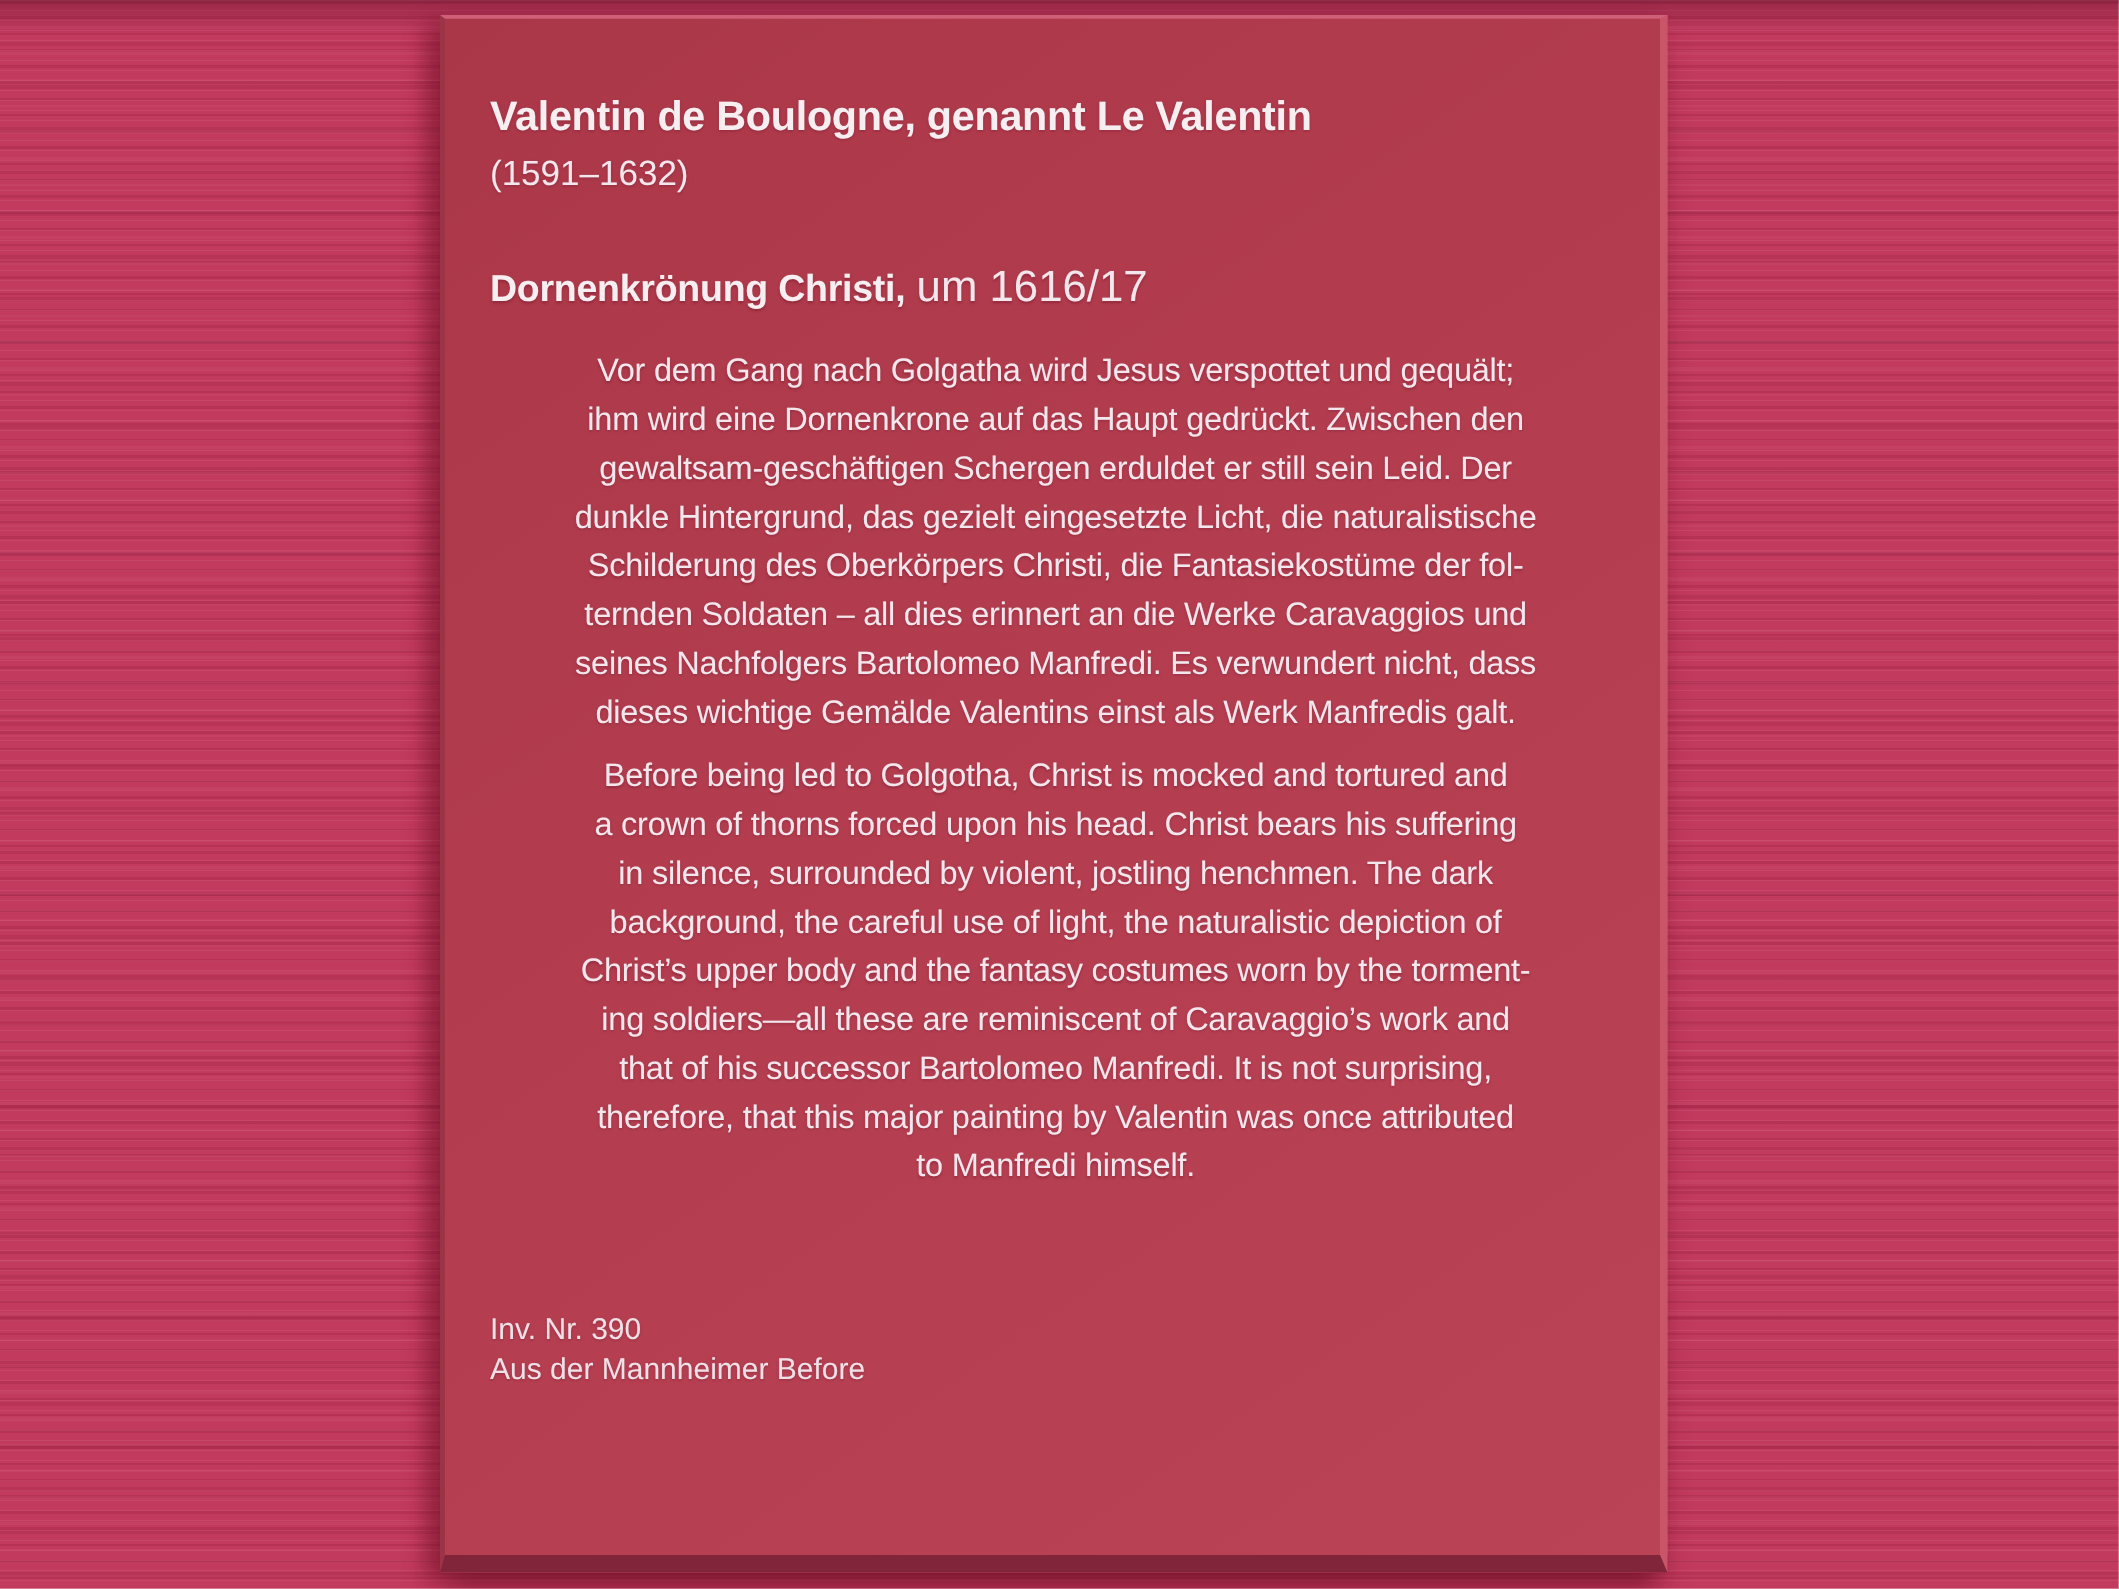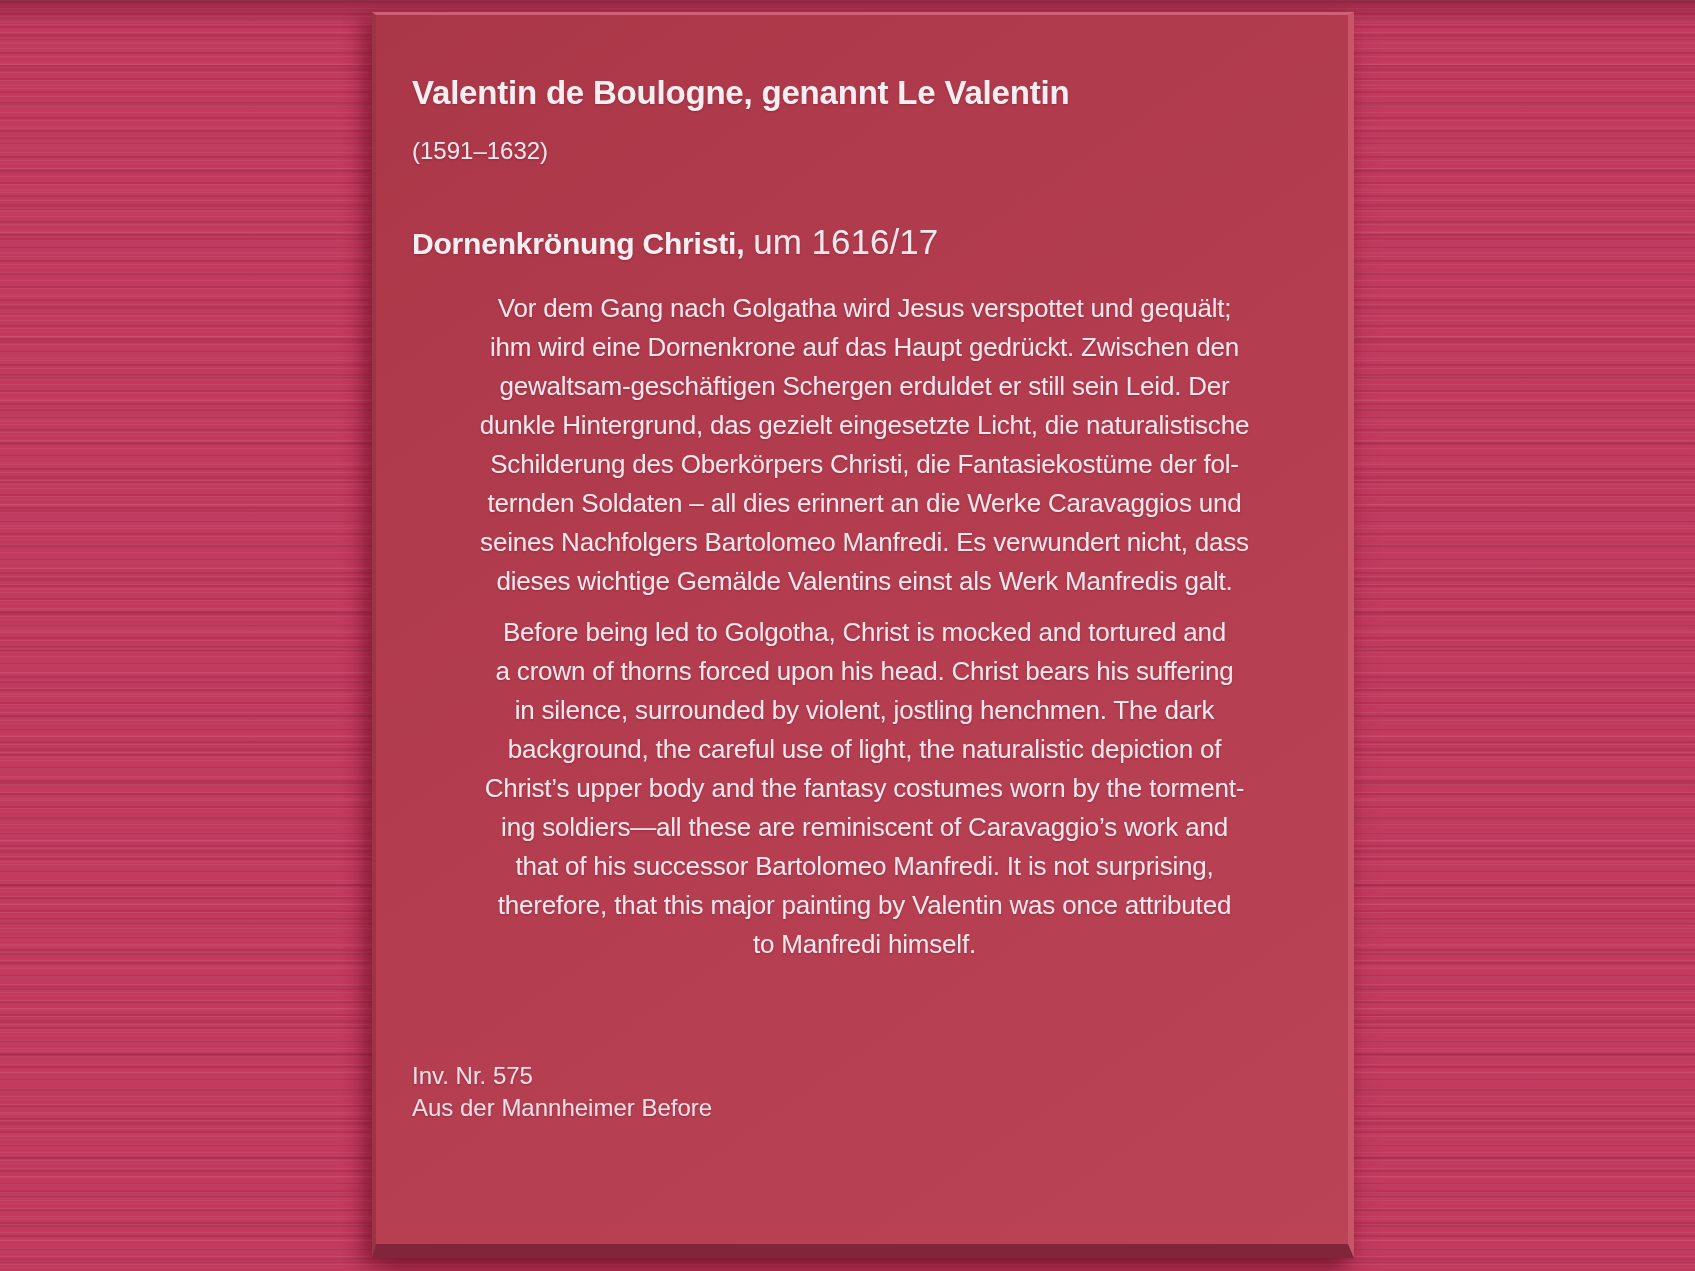--- a/index.html
+++ b/index.html
@@ -11,39 +11,39 @@
     background-color:#c23a5e;
     background-image:
       linear-gradient(180deg, rgba(60,0,18,0.30) 0px, rgba(60,0,18,0) 28px),
       repeating-linear-gradient(180deg, rgba(255,235,240,0.07) 0px, rgba(255,235,240,0.07) 1px, rgba(0,0,0,0) 1px, rgba(0,0,0,0) 8px),
       repeating-linear-gradient(180deg, rgba(255,200,215,0.05) 0px, rgba(255,200,215,0.05) 2px, rgba(0,0,0,0) 2px, rgba(0,0,0,0) 21px),
       repeating-linear-gradient(180deg, rgba(110,5,35,0.14) 0px, rgba(110,5,35,0.14) 2px, rgba(0,0,0,0) 2px, rgba(0,0,0,0) 13px),
       repeating-linear-gradient(180deg, rgba(90,0,28,0.10) 0px, rgba(90,0,28,0.10) 3px, rgba(0,0,0,0) 3px, rgba(0,0,0,0) 34px);
   }
 
   .plate {
-    position:absolute; left:372px; top:12px; width:982px; height:1246px;
+    position:absolute; left:352px; top:12px; width:982px; height:1246px;
     background:linear-gradient(145deg, #aa3747 0%, #b33d4f 45%, #ba4356 100%);
     border-top:3px solid #cf6077;
     border-right:6px solid #c85568;
     border-bottom:14px solid #80253a;
     border-left:4px solid #9c3347;
     box-shadow:-12px 6px 16px rgba(100,12,32,0.45), 0 18px 22px -6px rgba(100,12,32,0.5);
     padding:58px 40px 0 36px;
     color:#f4eaee;
   }
 
   .plate * { text-shadow:0 1px 2px rgba(110,20,40,0.45), 0 0 1px rgba(255,240,245,0.25); }
 
   .artist-name {
     font-size:33px; font-weight:bold; line-height:40px; color:#f7eef2;
     letter-spacing:-0.2px;
   }
   .artist-dates {
-    font-size:24px; font-weight:normal; line-height:36px; margin-top:20px; color:#f3e6ec;
+    font-size:28px; font-weight:normal; line-height:36px; margin-top:8px; color:#f3e6ec;
   }
 
   .section-heading { margin-top:54px; font-size:30px; line-height:38px; }
   .section-heading .work-title { font-weight:bold; color:#f7eef2; letter-spacing:-0.2px; }
   .section-heading .work-date { font-weight:normal; font-size:35px; color:#f3e6ec; margin-left:9px; }
 
   .body-text {
     margin-top:26px; font-size:26px; line-height:39px; letter-spacing:-0.2px;
     color:#f3e6ec; white-space:pre-line; width:905px;text-align:center;
   }
@@ -81,18 +81,18 @@
 in silence, surrounded by violent, jostling henchmen. The dark
 background, the careful use of light, the naturalistic depiction of
 Christ’s upper body and the fantasy costumes worn by the torment-
 ing soldiers—all these are reminiscent of Caravaggio’s work and
 that of his successor Bartolomeo Manfredi. It is not surprising,
 therefore, that this major painting by Valentin was once attributed
 to Manfredi himself.</p>
     </section>
 
     <footer class="footer">
-      <div>Inv. Nr. 575</div>
+      <div>Inv. Nr. 390</div>
       <div>Aus der Mannheimer Before</div>
     </footer>
 
   </div>
 </div>
 
 </body></html>

